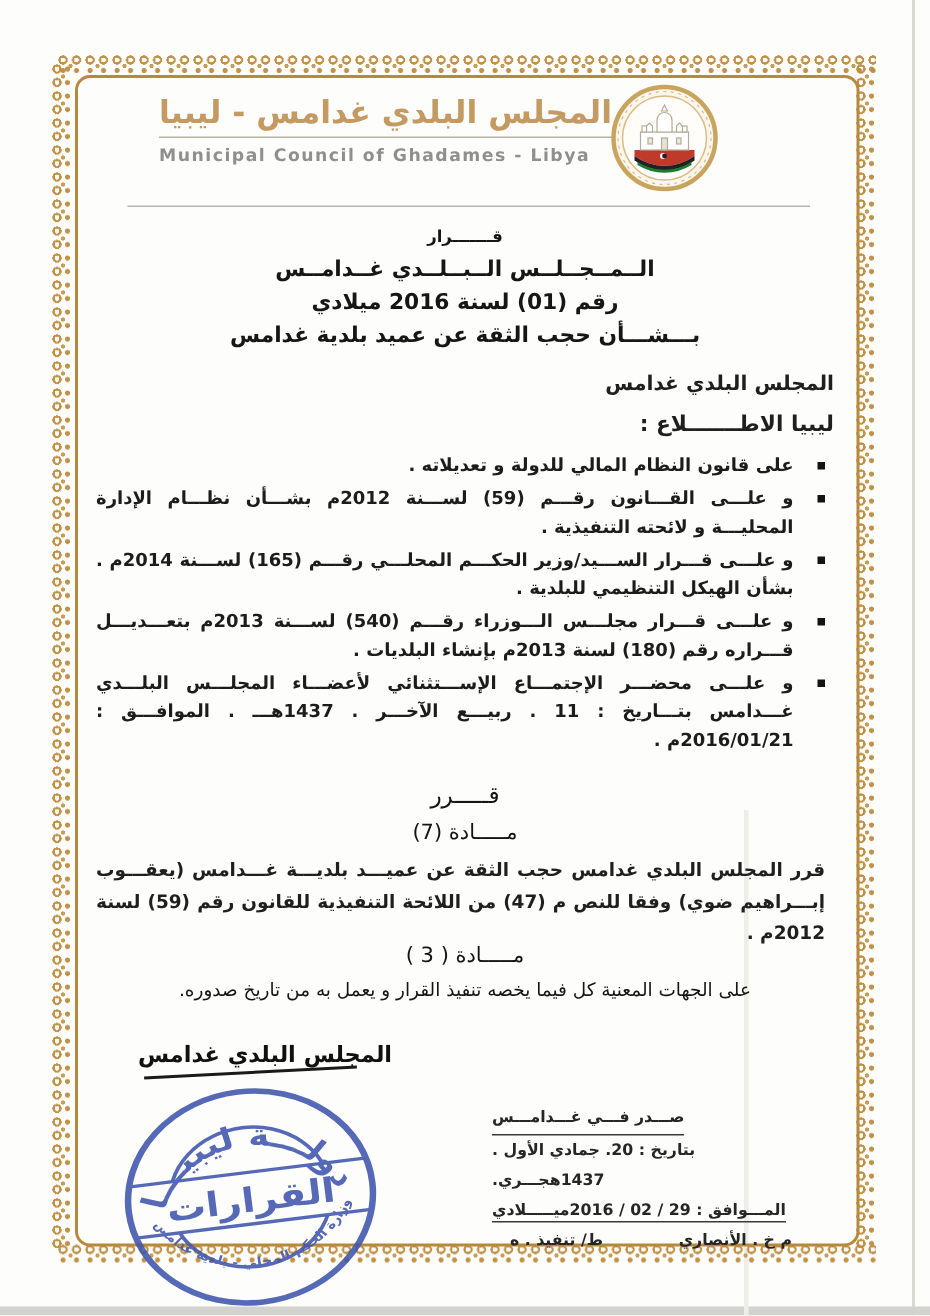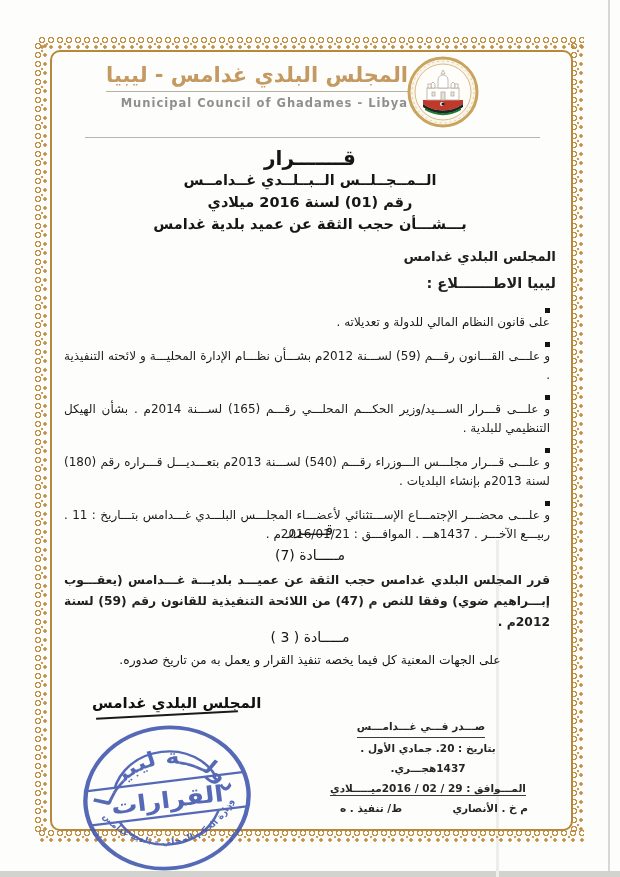--- a/index.html
+++ b/index.html
@@ -32,53 +32,53 @@
     width:14px;top:42px;height:790px;
     background-image:
       radial-gradient(circle at 4px 4px, transparent 1.6px, #bf8c3f 1.6px 3px, transparent 3.2px),
       radial-gradient(circle at 11px 4px, #bf8c3f 1.5px, transparent 1.9px),
       radial-gradient(circle at 8px 9px, #c9984a 1.2px, transparent 1.6px);
     background-size:14px 9px,14px 9px,14px 18px;background-repeat:repeat-y;
   }
   .lace-left{left:34px;}
   .lace-right{left:570px;}
   
-  .header-text{position:absolute;top:63px;right:212px;direction:rtl;text-align:right;}
+  .header-text{position:absolute;top:63px;right:212px;direction:rtl;text-align:left;}
   .header-ar{font-size:21px;font-weight:bold;color:#c49a62;letter-spacing:0;white-space:nowrap;}
   .header-en{
     display:block;margin-top:4px;padding-top:4px;border-top:1.5px solid #b9b2a4;
     font-size:11.5px;color:#8f8f8f;letter-spacing:1px;white-space:nowrap;direction:ltr;font-weight:bold;
   }
   .logo{position:absolute;left:407px;top:56px;width:72px;height:72px;}
   .sep{position:absolute;left:85px;top:137px;width:455px;border-top:1.6px solid #b5b5b5;}
   
   .decree-head{position:absolute;left:0;top:147px;width:620px;text-align:center;direction:rtl;font-weight:bold;}
   .decree-head div{line-height:22px;font-size:14.5px;color:#161616;}
-  .decree-head .big{font-size:20px;}
+  .decree-head .big{font-size:11px;}
   
   .issuer{position:absolute;right:64px;top:248px;direction:rtl;font-weight:bold;font-size:13.5px;}
   .after-review{position:absolute;right:64px;top:275px;direction:rtl;font-weight:bold;font-size:14.5px;}
   .bullets{position:absolute;right:70px;top:301px;width:486px;direction:rtl;}
-  .li{display:flex;gap:0;margin-bottom:3px;font-weight:normal;font-size:12px;line-height:19px;flex-direction:column;}
+  .li{display:flex;gap:16px;margin-bottom:3px;font-weight:bold;font-size:12px;line-height:19px;}
   .li .sq{flex:0 0 auto;width:5px;height:5px;background:#141414;margin-top:7px;}
   .li .tx{flex:1;text-align:justify;color:#1c1c1c;}
   
   .center-line{position:absolute;left:0;width:620px;text-align:center;direction:rtl;font-weight:normal;color:#141414;}
   .decided{top:521px;font-size:15.5px;}
   .art1-title{top:547px;font-size:14px;}
   .art1-text{position:absolute;right:70px;top:570px;width:486px;direction:rtl;text-align:justify;font-weight:bold;font-size:12.3px;line-height:21px;}
   .art2-title{top:629px;font-size:14px;}
   .art2-text{top:653px;font-size:12.3px;}
   
   .signature{position:absolute;left:92px;top:694px;direction:rtl;font-weight:bold;font-size:15px;color:#111;}
   .sig-line{position:absolute;left:96px;top:714px;width:142px;height:2px;background:#1a1a1a;transform:rotate(-3deg);}
   
   .stamp{position:absolute;left:80px;top:723px;width:174px;height:150px;opacity:.88;transform:rotate(-7deg);}
   
-  .issued{position:absolute;right:92px;top:716px;width:200px;direction:rtl;text-align:center;font-weight:bold;font-size:10.5px;line-height:20px;color:#262626;}
+  .issued{position:absolute;right:92px;top:735px;width:200px;direction:rtl;text-align:left;font-weight:bold;font-size:10.5px;line-height:20px;color:#262626;}
   .issued .u{border-bottom:1px solid #3a3a3a;padding-bottom:1px;}
   .issued .place{display:inline-block;margin-right:14px;}
   .initials{display:flex;justify-content:space-between;width:188px;}
 </style>
 </head>
 <body>
 
 <div class="page">
 
   <div class="scan-right"></div>

